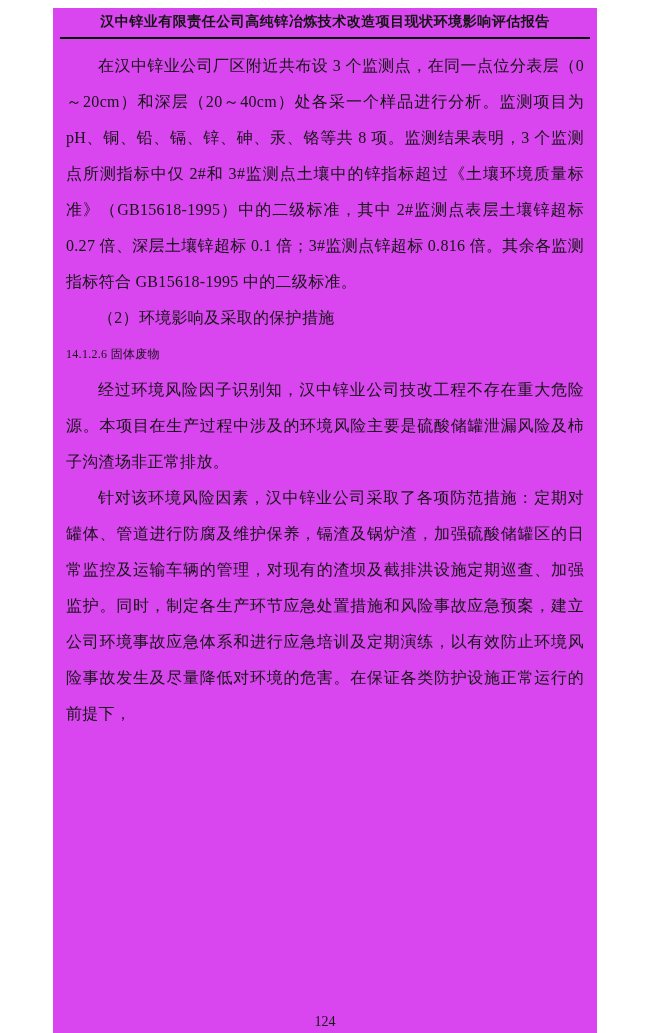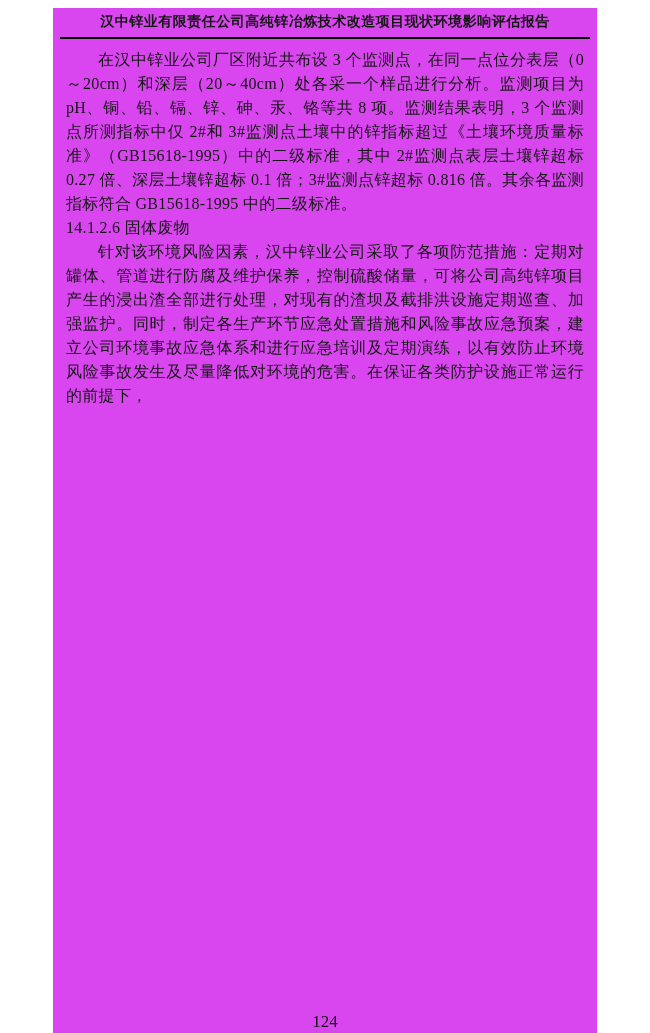--- a/index.html
+++ b/index.html
@@ -38,67 +38,69 @@
     border-top: 2px solid #000000;
   }
   .doc-body {
     position: absolute;
     top: 40px;
     left: 13px;
     right: 13px;
     height: 962px;
     overflow: hidden;
     font-size: 16px;
-    line-height: 24px;
+    line-height: 36px;
     text-align: justify;
     letter-spacing: 0.3px;
   }
   .para {
     margin: 0;
     text-indent: 2em;
   }
   .heading {
     margin: 0;
-    font-size: 16px;
+    font-size: 12px;
     font-weight: normal;
     text-indent: 0;
     text-align: left;
   }
   .page-footer {
     position: absolute;
     top: 1004px;
     left: 0;
     right: 0;
     text-align: center;
-    font-size: 17px;
+    font-size: 14px;
     line-height: 20px;
     color: #151515;
   }
 </style>
 </head>
 <body>
 
 <div class="page">
 
   <div class="header-title">汉中锌业有限责任公司高纯锌冶炼技术改造项目现状环境影响评估报告</div>
 
   <div class="header-divider"></div>
 
   <div class="doc-body">
 
     <p class="para">在汉中锌业公司厂区附近共布设 3 个监测点，在同一点位分表层（0～20cm）和深层（20～40cm）处各采一个样品进行分析。监测项目为 pH、铜、铅、镉、锌、砷、汞、铬等共 8 项。监测结果表明，3 个监测点所测指标中仅 2#和 3#监测点土壤中的锌指标超过《土壤环境质量标准》（GB15618-1995）中的二级标准，其中 2#监测点表层土壤锌超标 0.27 倍、深层土壤锌超标 0.1 倍；3#监测点锌超标 0.816 倍。其余各监测指标符合 GB15618-1995 中的二级标准。</p>
 
+    <p class="para">（2）环境影响及采取的保护措施</p>
 
 
     <h3 class="heading">14.1.2.6 固体废物</h3>
 
 
 
 
 
+    <p class="para">经过环境风险因子识别知，汉中锌业公司技改工程不存在重大危险源。本项目在生产过程中涉及的环境风险主要是硫酸储罐泄漏风险及柿子沟渣场非正常排放。</p>
 
-    <p class="para">针对该环境风险因素，汉中锌业公司采取了各项防范措施：定期对罐体、管道进行防腐及维护保养，控制硫酸储量，可将公司高纯锌项目产生的浸出渣全部进行处理，对现有的渣坝及截排洪设施定期巡查、加强监护。同时，制定各生产环节应急处置措施和风险事故应急预案，建立公司环境事故应急体系和进行应急培训及定期演练，以有效防止环境风险事故发生及尽量降低对环境的危害。在保证各类防护设施正常运行的前提下，</p>
+    <p class="para">针对该环境风险因素，汉中锌业公司采取了各项防范措施：定期对罐体、管道进行防腐及维护保养，镉渣及锅炉渣，加强硫酸储罐区的日常监控及运输车辆的管理，对现有的渣坝及截排洪设施定期巡查、加强监护。同时，制定各生产环节应急处置措施和风险事故应急预案，建立公司环境事故应急体系和进行应急培训及定期演练，以有效防止环境风险事故发生及尽量降低对环境的危害。在保证各类防护设施正常运行的前提下，</p>
 
   </div>
 
   <div class="page-footer">124</div>
 
 </div>
 
 </body></html>

